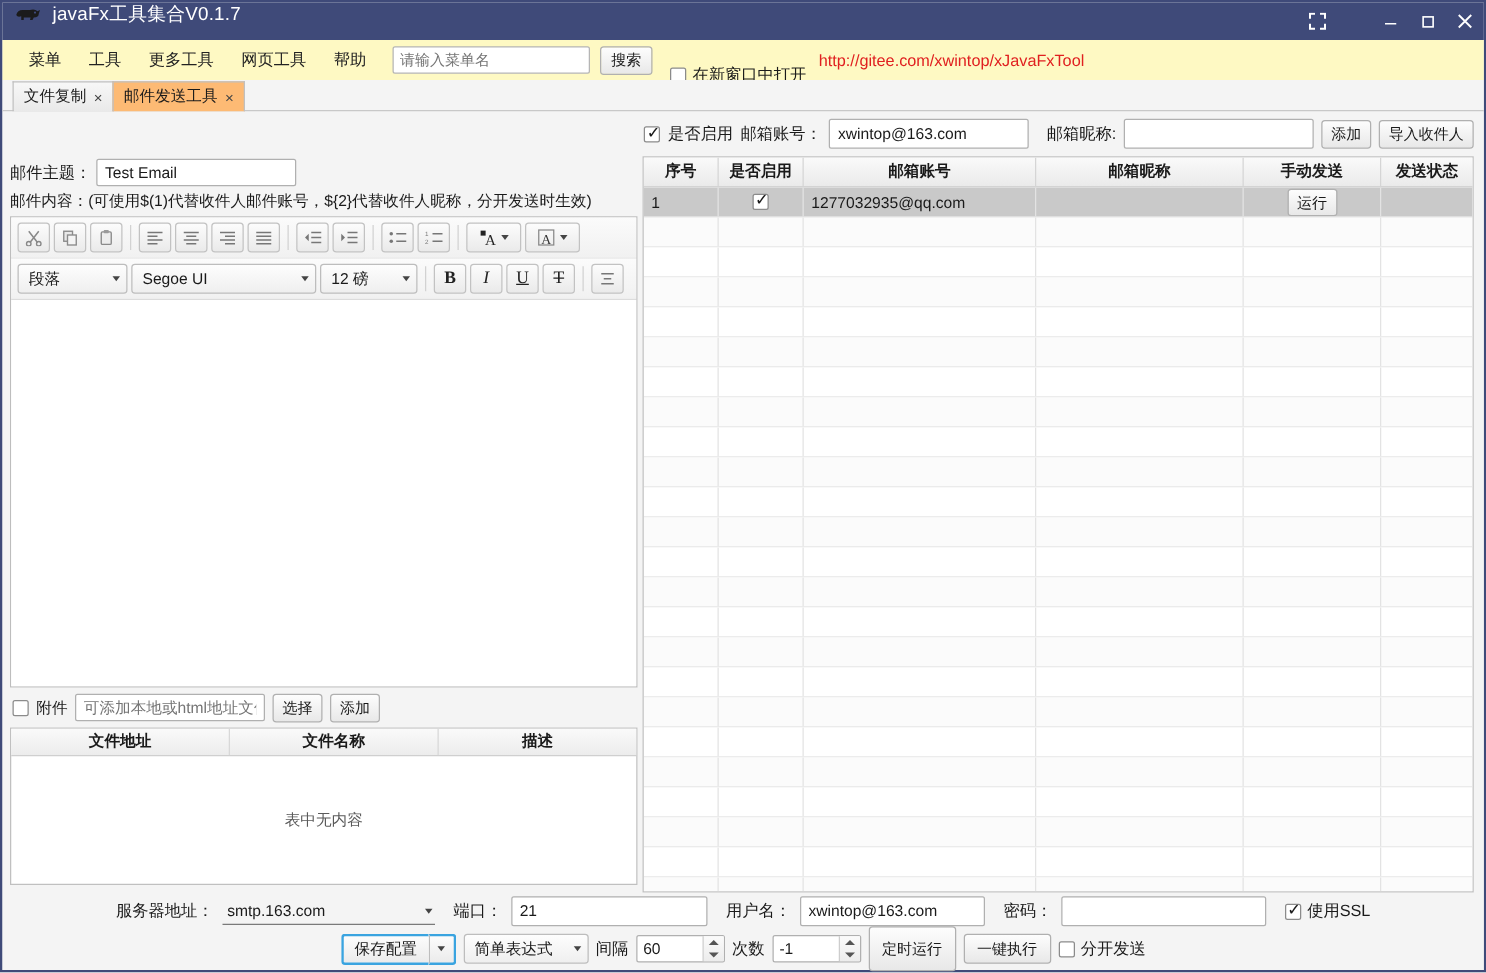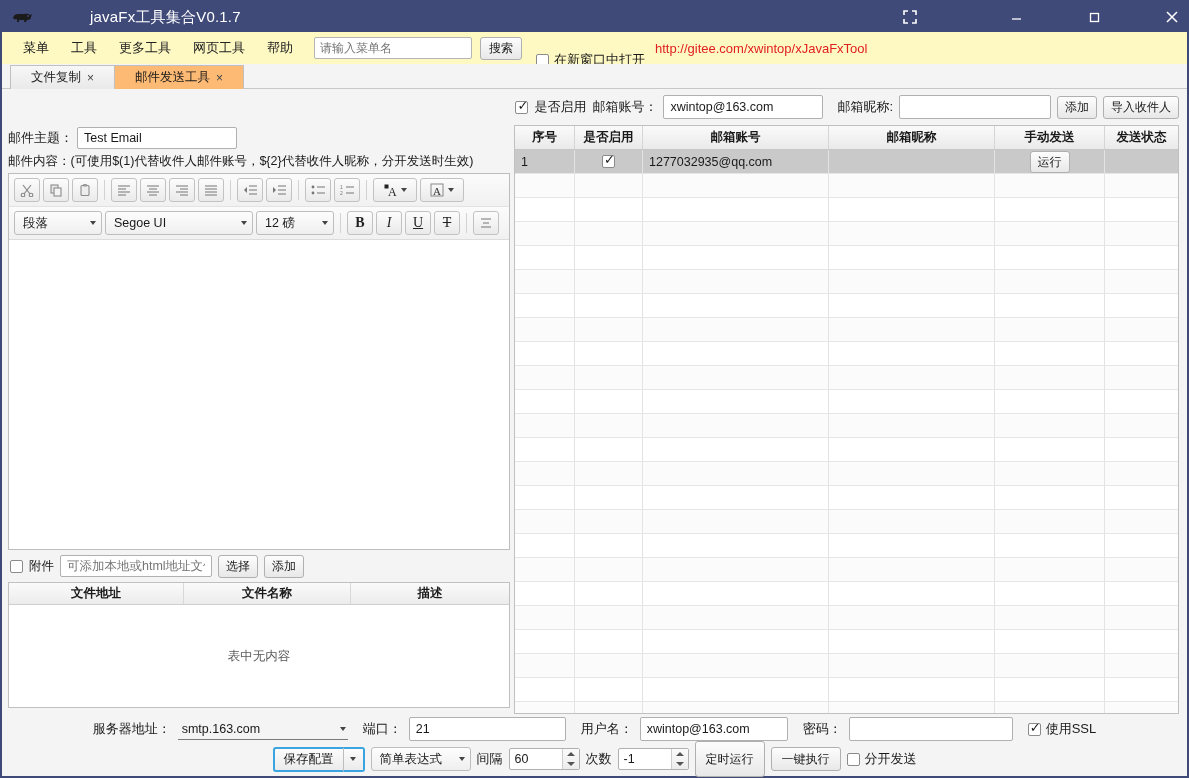--- a/index.html
+++ b/index.html
@@ -10,21 +10,21 @@
     font-size:13px; color:#1a1a1a;
     background:#f4f4f4;
     overflow:hidden;
     -webkit-font-smoothing:antialiased;
   }
   .app { width:1189px; height:778px; display:flex; flex-direction:column;
          border:2px solid #3f4a79; background:#f4f4f4; }
 
   
   .titlebar { height:30px; background:#3f4a79; color:#fff; display:flex;
-              align-items:center; flex:0 0 30px;gap:48px; }
+              flex:0 0 30px; }
   .tb-icon { width:26px; height:18px; margin-left:8px; position:relative; }
   .tb-icon svg { display:block; }
   .tb-title { font-size:15px; margin-left:6px; letter-spacing:.2px; }
   .tb-spacer { flex:1; }
   .tb-btn { width:30px; height:30px; display:flex; align-items:center;
             justify-content:center; color:#fff; font-size:14px; cursor:default; }
   .tb-btn.full { margin-right:28px; }
   .tb-btn svg { display:block; }
 
   
@@ -43,21 +43,21 @@
   .cb.checked:after { content:"✓"; position:absolute; left:1px; top:-3px; font-size:13px;
                       color:#1a1a1a; line-height:14px; }
   .menubar .cbwrap { margin-left:14px; display:flex; align-items:center; gap:5px;margin-top:24px; }
   .link-url { margin-left:10px; color:#e02020; font-size:13px; cursor:default; }
 
   
   .tabstrip { height:25px; flex:0 0 25px; background:#f4f4f4; display:flex;
               align-items:flex-end; padding-left:8px; position:relative; }
   .tabstrip:after { content:""; position:absolute; left:0; right:0; bottom:0;
                     height:1px; background:#c8c8c8; }
-  .tab { height:24px; display:flex; align-items:center; gap:6px; padding:0 20px;
+  .tab { height:24px; display:flex; align-items:center; gap:6px; padding:0 8px;
          font-size:12.5px; border:1px solid #c0c0c0; border-bottom:none;
          background:linear-gradient(#f7f7f7,#e9e9e9); margin-right:-1px;
          position:relative; z-index:1; cursor:default; }
   .tab.active { background:#fdba74; z-index:3; }
   .tab .x { font-size:12px; color:#444; }
 
   
   .content { flex:1; display:flex; flex-direction:column; min-height:0; background:#f4f4f4; }
   .toprow { height:36px; flex:0 0 36px; display:flex; align-items:center;
             justify-content:flex-end; padding-right:8px; gap:6px; }

